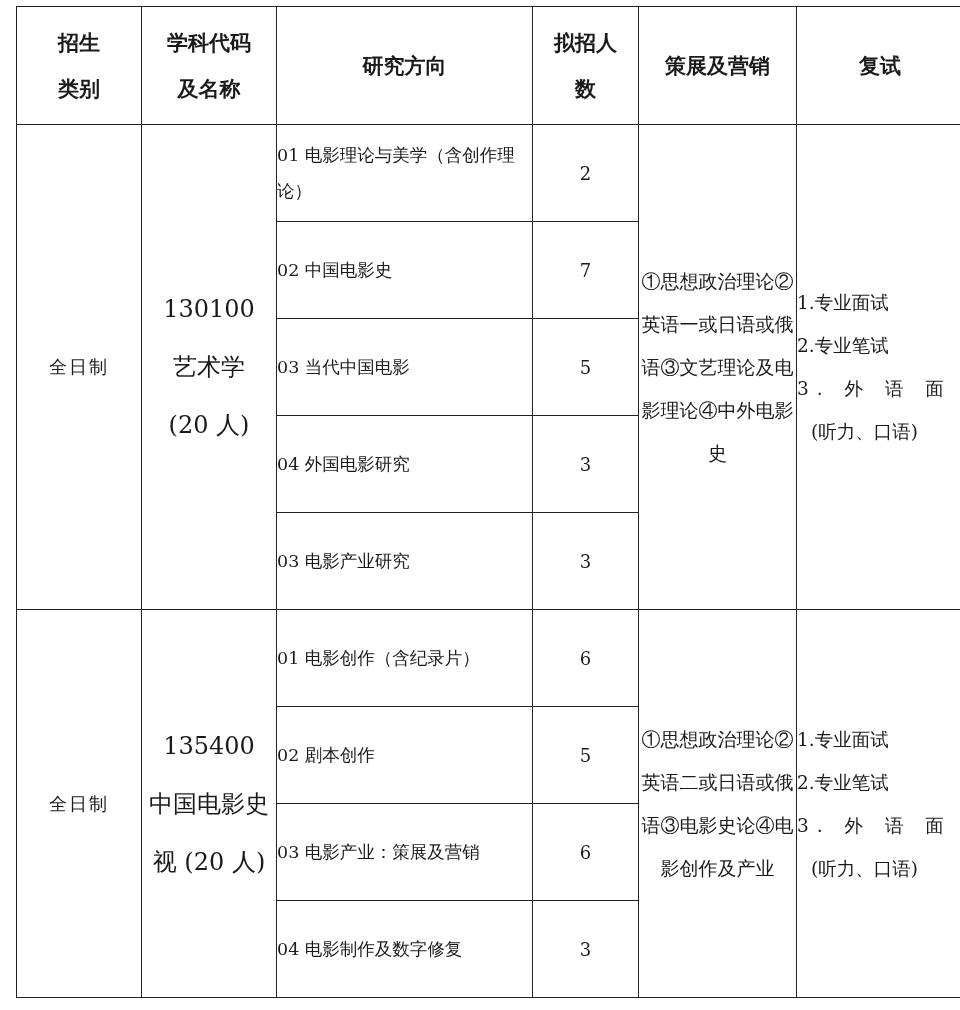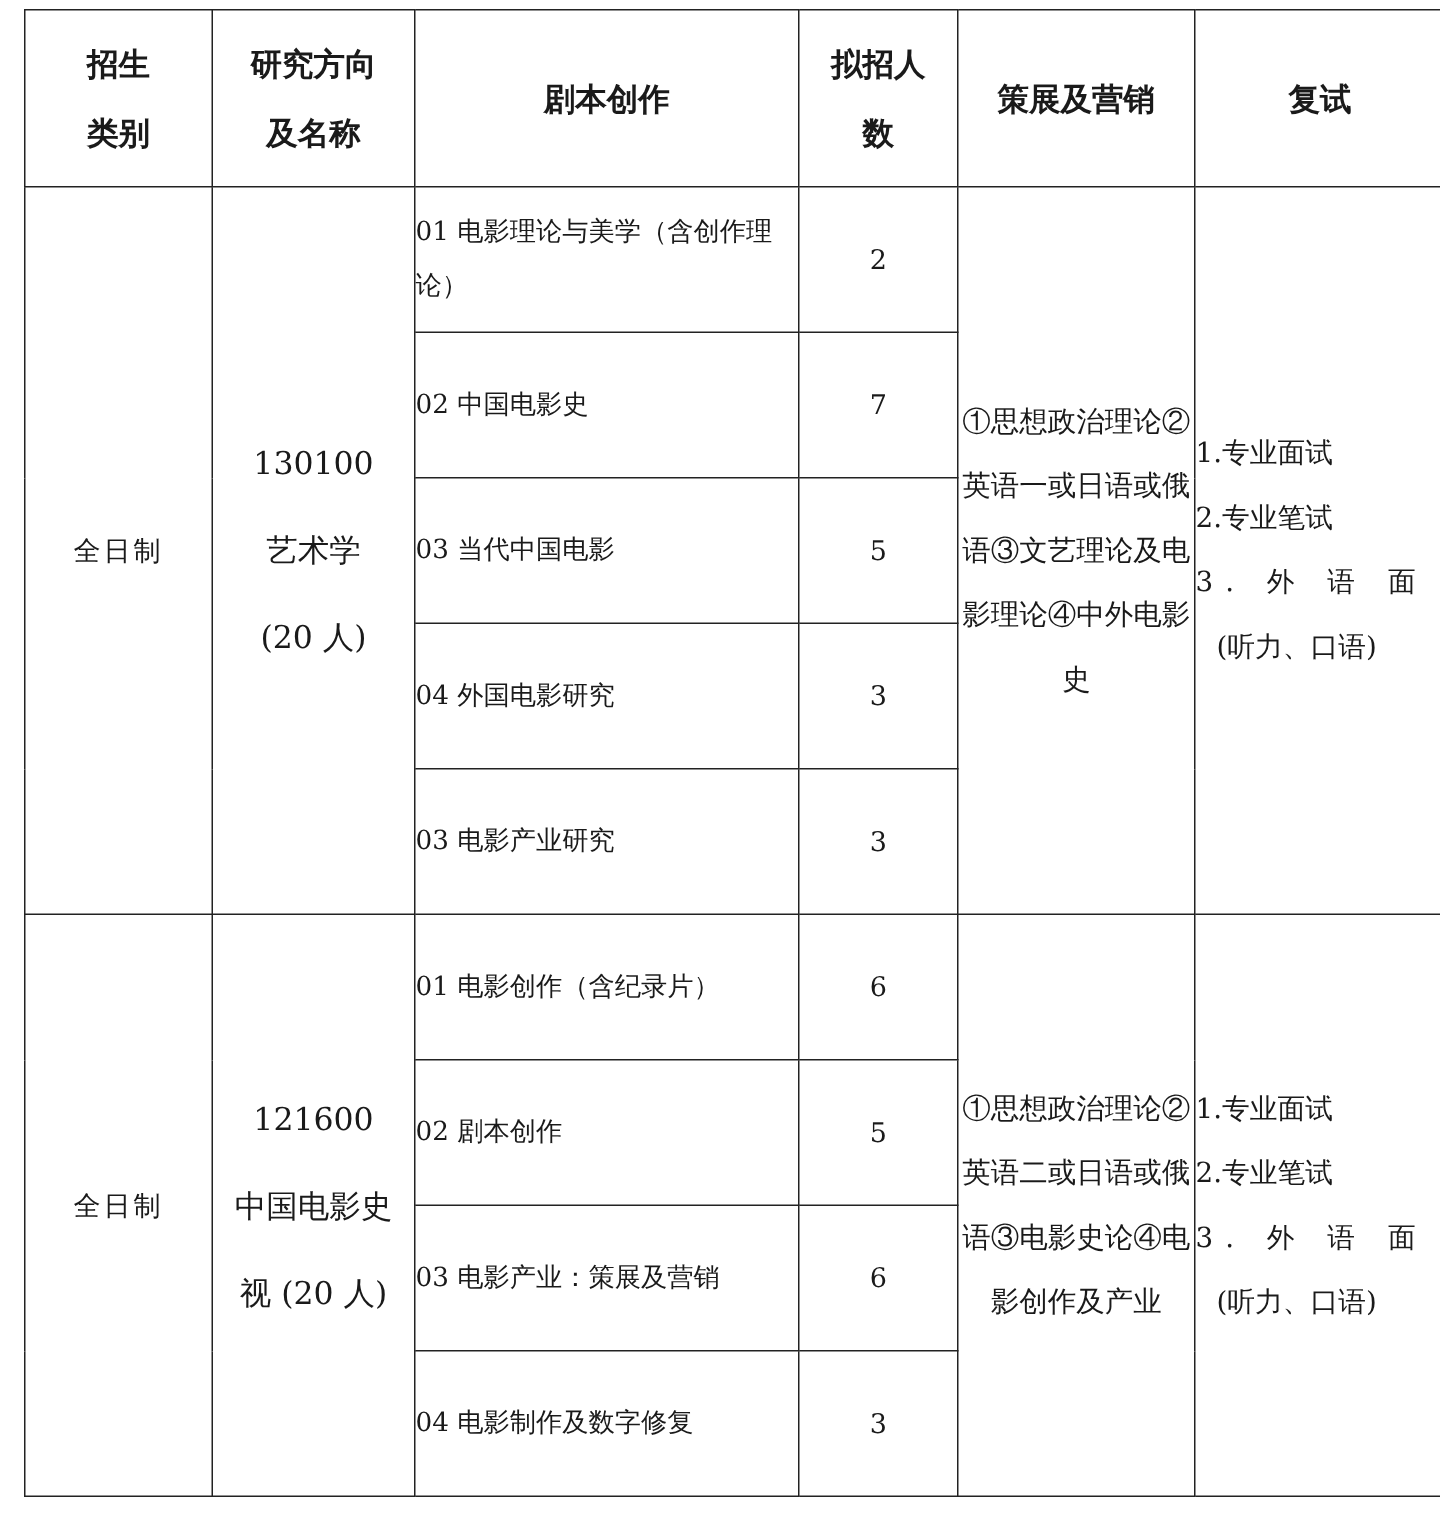--- a/index.html
+++ b/index.html
@@ -5,21 +5,21 @@
   html, body { margin: 0; padding: 0; background: #ffffff; }
   body { width: 960px; height: 1010px; position: relative; overflow: hidden;
          font-family: "DejaVu Serif", "Liberation Serif", serif; color: #1a1a1a; }
   table.admission { position: absolute; left: 16px; top: 6px; border-collapse: collapse;
          table-layout: fixed; width: 947px; }
   table.admission td, table.admission th { border: 1.5px solid #222; padding: 0; vertical-align: middle; }
   th { font-family: "DejaVu Sans", "Liberation Sans", sans-serif; font-weight: bold; font-size: 21px;
        text-align: center; line-height: 46px; height: 117px; }
   .hdr-lines { display: block; }
   td.type { text-align: center; font-size: 18px; letter-spacing: 2px; }
-  td.major { text-align: center; font-size: 21px; line-height: 58px; }
+  td.major { text-align: center; font-size: 24px; line-height: 58px; }
   td.dir { font-size: 17.5px; line-height: 36px; padding-left: 10px; padding-right: 8px; height: 96px; margin-top: 35px; }
   td.num { text-align: center; font-size: 18px; }
   td.exam { font-size: 19px; line-height: 43px; text-align: center; padding: 0 6px; margin-left: 29px; }
   td.retest { font-size: 18.5px; line-height: 43px; padding-left: 8px; padding-right: 6px; }
   .retest-item { display: block; white-space: nowrap; }
   .retest-item.spaced { letter-spacing: 8px; }
   .retest-item.paren { padding-left: 14px; }
 </style>
 </head>
 <body>
@@ -33,24 +33,24 @@
       <col style="width:158px">
       <col style="width:167px">
   </colgroup>
   <thead>
     <tr>
       <th>
         <span class="hdr-lines">招生</span>
         <span class="hdr-lines">类别</span>
       </th>
       <th>
-        <span class="hdr-lines">研究方向</span>
+        <span class="hdr-lines">学科代码</span>
         <span class="hdr-lines">及名称</span>
       </th>
-      <th>剧本创作</th>
+      <th>研究方向</th>
       <th>
         <span class="hdr-lines">拟招人</span>
         <span class="hdr-lines">数</span>
       </th>
       <th>策展及营销</th>
       <th>复试</th>
     </tr>
   </thead>
   <tbody>
 
@@ -84,21 +84,21 @@
       <td class="num">3</td>
     </tr>
     <tr>
       <td class="dir">03 电影产业研究</td>
       <td class="num">3</td>
     </tr>
 
     <tr>
       <td class="type" rowspan="4">全日制</td>
       <td class="major" rowspan="4">
-        <div>121600</div>
+        <div>135400</div>
         <div>中国电影史</div>
         <div>视 (20 人)</div>
       </td>
       <td class="dir">01 电影创作（含纪录片）</td>
       <td class="num">6</td>
       <td class="exam" rowspan="4">①思想政治理论②英语二或日语或俄语③电影史论④电影创作及产业</td>
       <td class="retest" rowspan="4">
         <span class="retest-item">1.专业面试</span>
         <span class="retest-item">2.专业笔试</span>
         <span class="retest-item spaced">3. 外 语 面 试</span>

